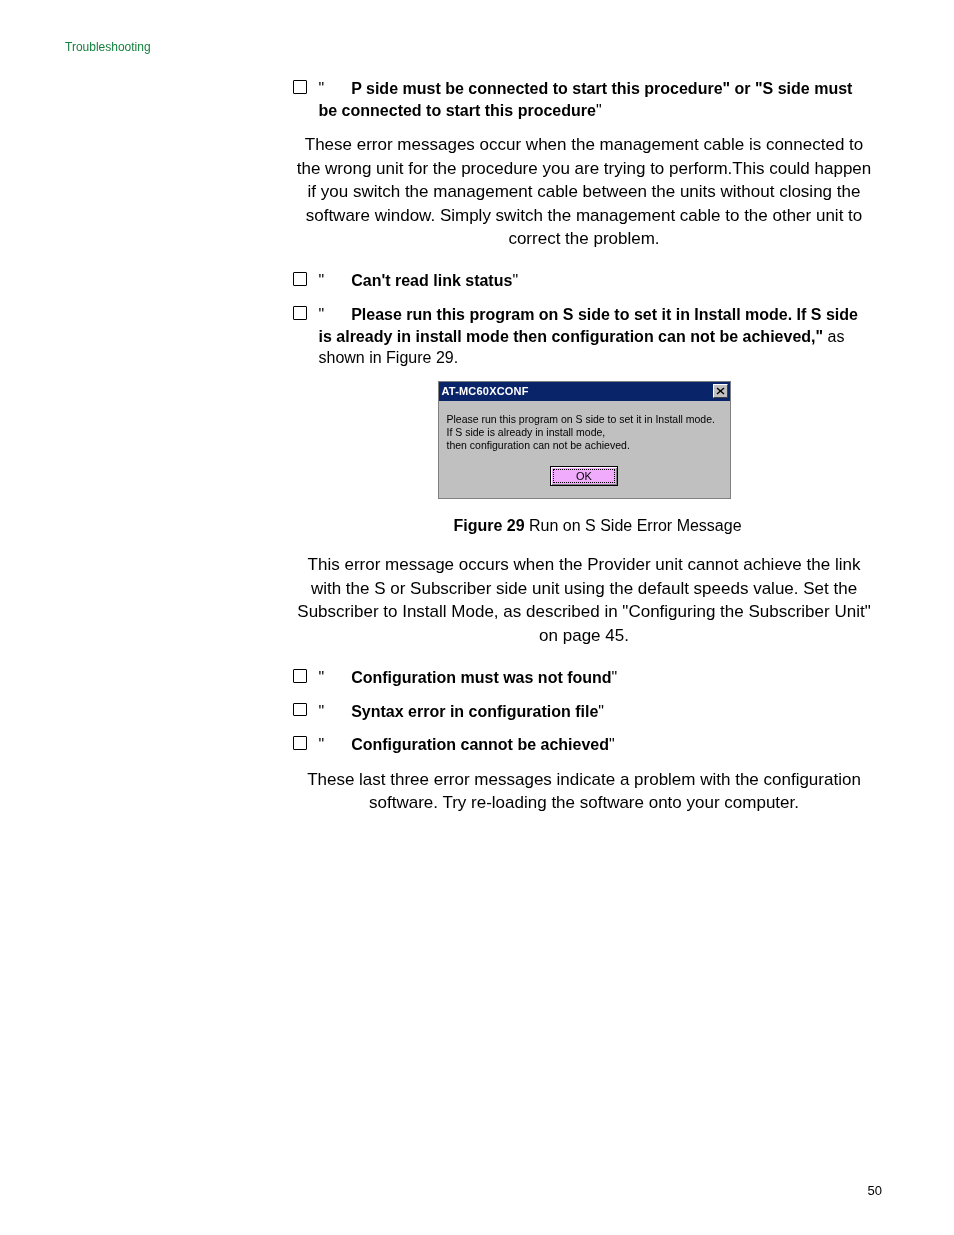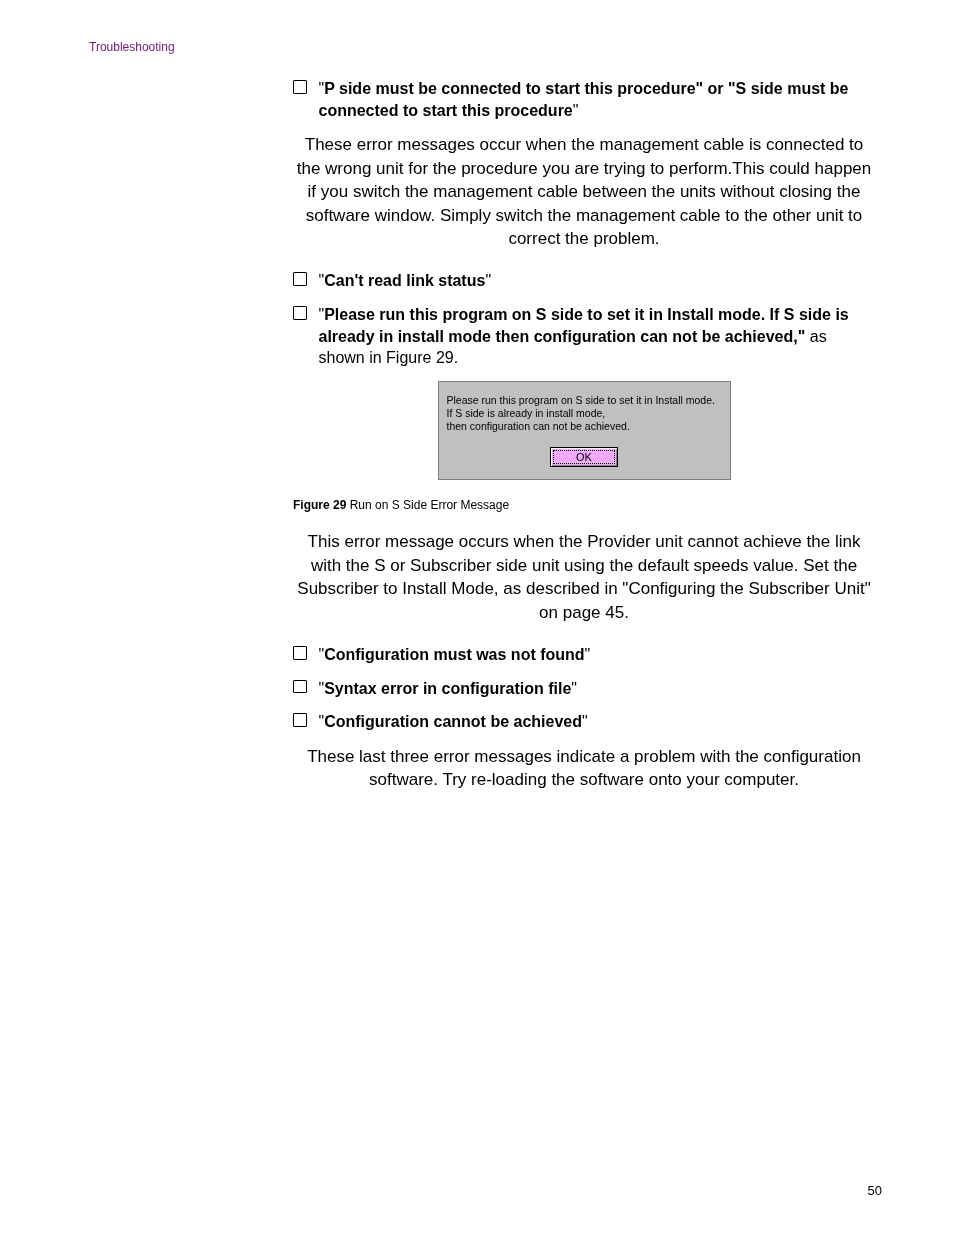--- a/index.html
+++ b/index.html
@@ -1,36 +1,36 @@
 <!DOCTYPE html>
 <html><head>
 <meta charset="utf-8">
 <style>
   * { box-sizing: border-box; margin: 0; padding: 0; }
   html, body { width: 954px; height: 1235px; background: #fff; font-family: "Myriad Pro", "Segoe UI", Arial, sans-serif; color: #000; }
   .page { position: relative; width: 954px; height: 1235px; }
-  .header-label { position: absolute; top: 40px; left: 65px; font-size: 12px; color: #701a75; margin-left: 24px; }
+  .header-label { position: absolute; top: 40px; left: 65px; font-size: 12px; color: #15803d; }
   .content { position: absolute; left: 293px; top: 78px; width: 582px; }
   .bullet-row { display: flex; align-items: flex-start; margin-bottom: 12px; }
   .bullet-box { flex: 0 0 auto; width: 13.5px; height: 13.5px; border: 1.5px solid #000; border-radius: 1px; margin-top: 2px; margin-right: 12px; position: relative; }
   .bullet-box::after { content: ""; position: absolute; right: 1px; bottom: 1px; width: 0; height: 0; }
   .bullet-text { font-family: Arial, Helvetica, sans-serif; font-size: 16px; line-height: 1.35; }
-  .bold { font-weight: 700; }
+  .bold { font-weight: 700; margin-left: 27px; }
   .para { font-size: 17px; line-height: 1.38; margin: 8px 0 20px 0; font-family: "Myriad Pro", "Segoe UI", Arial, sans-serif; text-align: center; }
   .gap-top { margin-top: 6px; }
   .dialog-wrap { width: 100%; display: flex; justify-content: center; margin: 8px 0 18px 0; }
   .dialog { width: 293px; border: 1px solid #808080; font-family: Tahoma, "MS Sans Serif", Arial, sans-serif; }
   .dialog-title { height: 19px; background: linear-gradient(to right, #0a246a, #0a246a); color: #fff; display: flex; align-items: center; justify-content: space-between; padding: 0 2px 0 3px; font-size: 11px; font-weight: 700; letter-spacing: 0.2px; }
   .dialog-close { width: 15px; height: 14px; background: #c0c0c0; border: 1px solid #fff; border-right-color:#404040; border-bottom-color:#404040; display:flex; align-items:center; justify-content:center; }
   .dialog-close svg { display:block; }
   .dialog-body { background: #c0c0c0; padding: 12px 8px 10px 8px; }
   .dialog-msg { font-size: 10.5px; line-height: 1.25; color:#000; white-space: pre-line; }
   .dialog-btn-row { display:flex; justify-content:center; margin-top:14px; margin-bottom:2px; }
   .dialog-btn { min-width: 68px; height: 20px; background:#f0abfc; border:1px solid #000; box-shadow: inset 1px 1px 0 #fff, inset -1px -1px 0 #808080; font-size:11px; display:flex; align-items:center; justify-content:center; outline: 1px dotted #000; outline-offset: -4px; }
-  .figure-caption { font-size:12px; margin: 4px 0 18px 0; }
+  .figure-caption { text-align:center; font-size:16px; margin: 4px 0 18px 0; }
   .figure-caption .bold { font-family: Arial, Helvetica, sans-serif; font-weight:700; }
   .page-num { position:absolute; right: 72px; bottom: 37px; font-size: 13px; }
   .quote { font-family: inherit; }
 </style>
 </head>
 <body>
 <div class="page">
 
   <div class="header-label">Troubleshooting</div>
 
@@ -55,20 +55,29 @@
 
     <div class="bullet-row">
       <span class="bullet-box"></span>
       <div class="bullet-text">
         <span class="quote">"</span><span class="bold">Please run this program on S side to set it in Install mode. If S side is already in install mode then configuration can not be achieved,"</span><span> as shown in Figure 29.</span>
       </div>
     </div>
 
     <div class="dialog-wrap">
       <div class="dialog">
+        <div class="dialog-title">
+          <span>AT-MC60XCONF</span>
+          <span class="dialog-close">
+            <svg width="9" height="8" viewBox="0 0 9 8">
+              <line x1="1" y1="1" x2="8" y2="7" stroke="#000" stroke-width="1.4"></line>
+              <line x1="8" y1="1" x2="1" y2="7" stroke="#000" stroke-width="1.4"></line>
+            </svg>
+          </span>
+        </div>
         <div class="dialog-body">
           <div class="dialog-msg">Please run this program on S side to set it in Install mode.
 If S side is already in install mode,
 then configuration can not be achieved.</div>
           <div class="dialog-btn-row">
             <div class="dialog-btn">OK</div>
           </div>
         </div>
       </div>
     </div>

